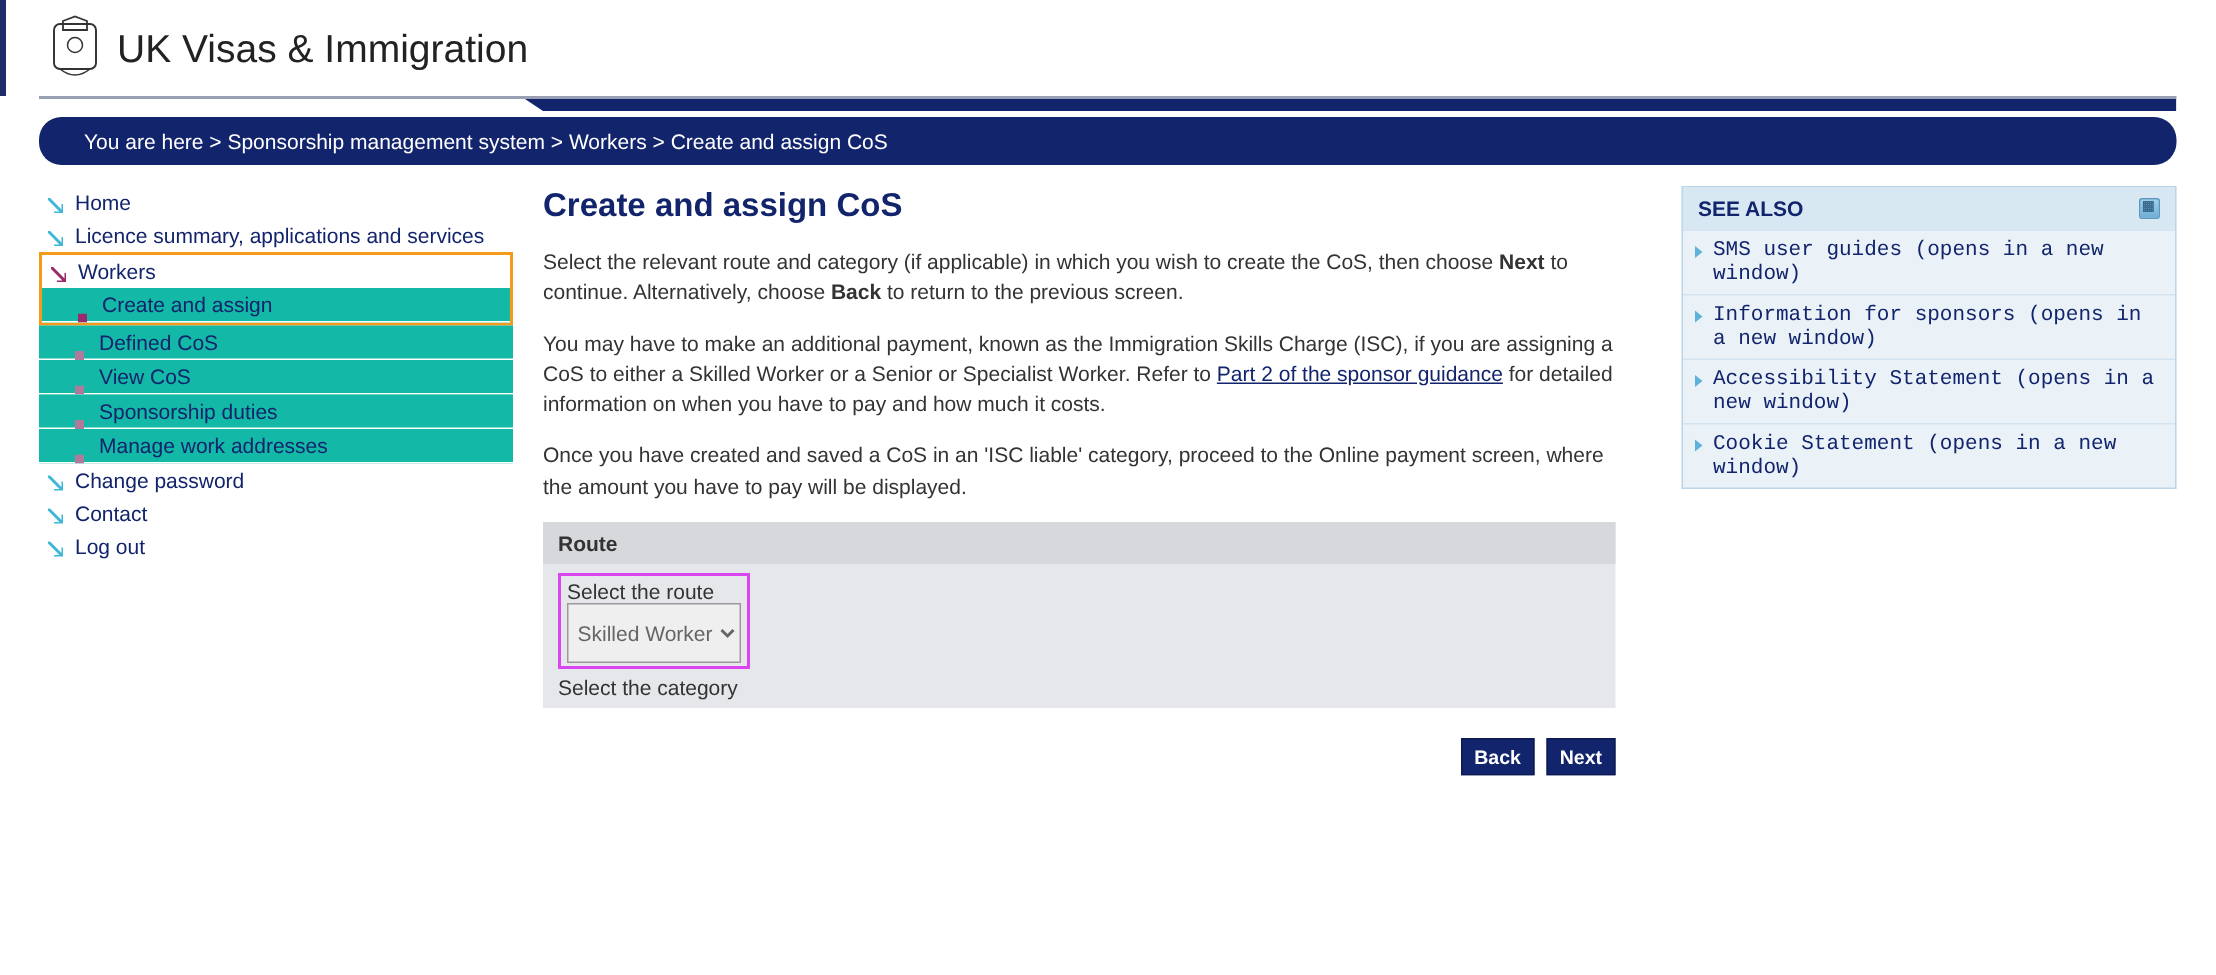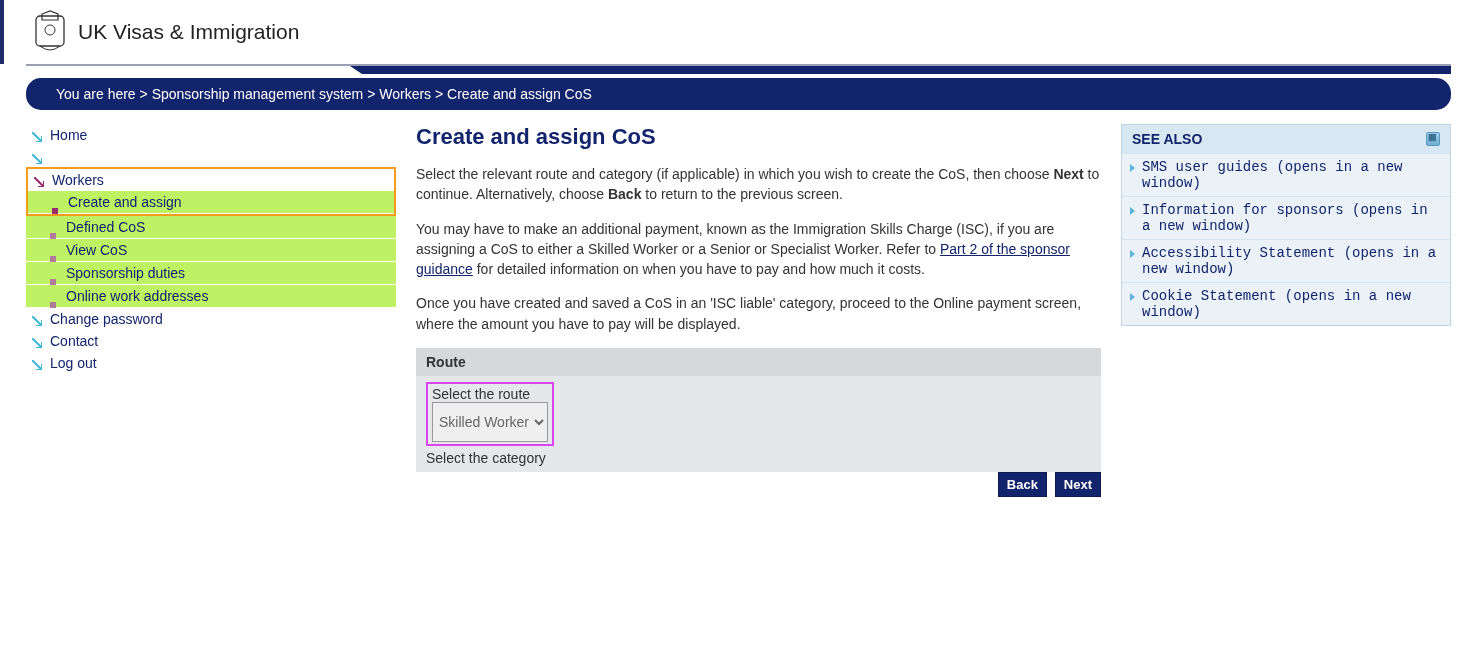--- a/index.html
+++ b/index.html
@@ -11,21 +11,21 @@
     width: 1477px;
   }
   
   .header {
     display: flex;
     align-items: center;
     padding: 10px 30px 10px 30px;
     border-left: 4px solid #1f2a6b;
   }
   .crest { width: 32px; height: 44px; margin-right: 12px; }
-  .site-title { font-size: 21px; color: #222; }
+  .site-title { font-size: 26px; color: #222; }
   .header-border {
     height: 14px;
     position: relative;
   }
   .header-border::before {
     content: "";
     position: absolute;
     left: 26px; right: 26px; top: 0;
     border-top: 2px solid #9aa0b4;
   }
@@ -47,27 +47,27 @@
     border-radius: 15px;
   }
   .breadcrumb a { color: #fff; text-decoration: none; }
   
   .container {
     display: flex;
     align-items: flex-start;
     margin: 14px 26px 0 26px;
     gap: 20px;
   }
-  .left-nav { width: 370px; flex-shrink: 0; }
+  .left-nav { width: 316px; flex-shrink: 0; }
   .main { flex: 1; min-width: 0; position: relative; }
-  .sidebar { width: 330px; flex-shrink: 0; }
+  .sidebar { width: 330px; flex-shrink: 0; margin-left: 24px; }
   
   .nav-list { list-style: none; }
   .nav-list li { display: flex; align-items: flex-start; padding: 3px 6px; }
-  .nav-list li.sub { background: #bef264; border-bottom: 1px solid #fff; padding-left: 24px; }
+  .nav-list li.sub { background: #14b8a6; border-bottom: 1px solid #fff; padding-left: 24px; }
   .nav-list li a { color: #12246c; text-decoration: none; }
   .arrow-icon {
     width: 10px; height: 10px; margin-right: 8px; margin-top: 5px;
     flex-shrink:0;
   }
   .arrow-icon svg { display:block; }
   .bullet-icon { width:6px; height:6px; margin-right:10px; margin-top:7px; flex-shrink:0; }
   .highlight-box1 {
     border: 2px solid #f49b1c;
     padding: 0;
@@ -109,21 +109,21 @@
   }
   .dropdown-item.sel {
     background: #2a84ff;
     color: #fff;
     padding-left: 28px;
   }
   .dropdown-item.sel::before {
     content:"✓"; position:absolute; left:10px; top:3px; font-size:14px;
   }
   
-  .btn-row { text-align: right; margin-top: 0; }
+  .btn-row { text-align: right; margin-top: 20px; }
   .btn {
     display: inline-block;
     background: #12246c;
     color: #fff;
     border: 1px solid #0c1a50;
     font-weight: bold;
     padding: 4px 8px;
     font-size: 13px;
     cursor: pointer;
     margin-left: 4px;
@@ -189,20 +189,21 @@
             </svg>
           </span>
         <a href="#">Home</a>
       </li>
       <li>
         <span class="arrow-icon">
             <svg width="10" height="10">
               <path d="M0 0 L10 10 M4 10 H10 V4" stroke="#3fb8d8" stroke-width="2" fill="none"></path>
             </svg>
           </span>
+        <a href="#">Licence summary, applications and services</a>
       </li>
     </ul>
     <div class="highlight-box1">
       <ul class="nav-list">
         <li>
           <span class="arrow-icon">
               <svg width="10" height="10">
                 <path d="M0 0 L10 10 M4 10 H10 V4" stroke="#9a2a6b" stroke-width="2" fill="none"></path>
               </svg>
             </span>
@@ -232,21 +233,21 @@
       <li class="sub">
         <span class="bullet-icon"><svg width="6" height="6">
               <rect width="6" height="6" fill="#b07a9a"></rect>
             </svg></span>
         <a href="#">Sponsorship duties</a>
       </li>
       <li class="sub">
         <span class="bullet-icon"><svg width="6" height="6">
               <rect width="6" height="6" fill="#b07a9a"></rect>
             </svg></span>
-        <a href="#">Online work addresses</a>
+        <a href="#">Manage work addresses</a>
       </li>
       <li>
         <span class="arrow-icon">
             <svg width="10" height="10">
               <path d="M0 0 L10 10 M4 10 H10 V4" stroke="#3fb8d8" stroke-width="2" fill="none"></path>
             </svg>
           </span>
         <a href="#">Change password</a>
       </li>
       <li>

